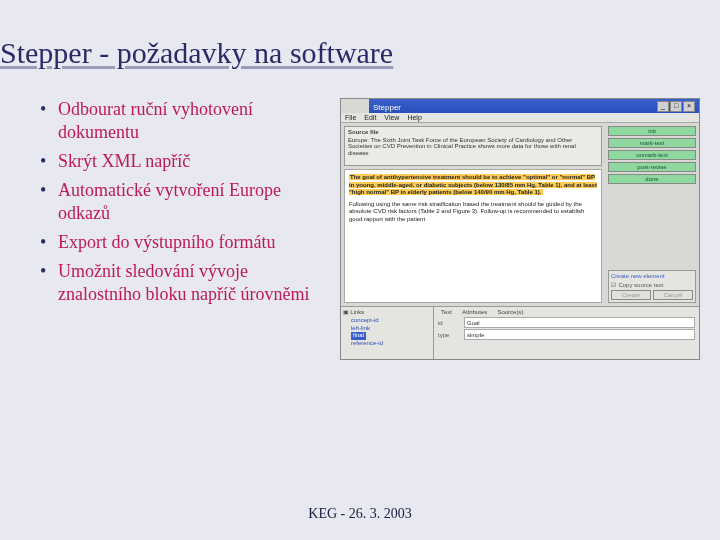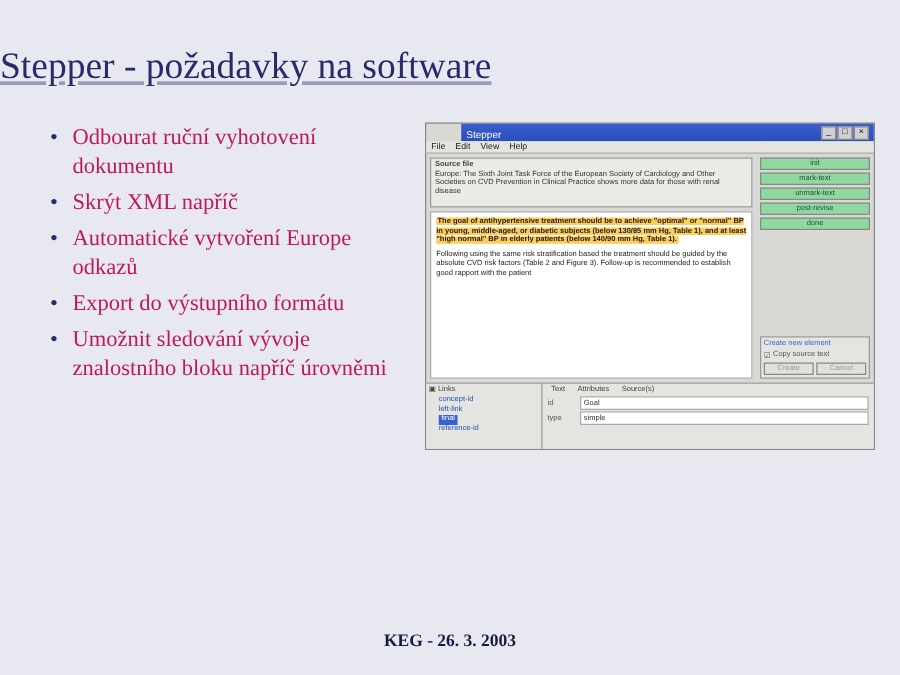--- a/index.html
+++ b/index.html
@@ -49,21 +49,20 @@
     color: #2a2a6a;
   }
   .footer {
     position: absolute;
     bottom: 18px;
     width: 100%;
     text-align: center;
     font-size: 14px;
     color: #1a1a40;
     font-family: Georgia, serif;
-    font-weight: bold;
   }
 
   
   .appshot {
     flex: 1;
     margin-left: 10px;
     border: 1px solid #888;
     background: #d8d8d4;
     font-family: Tahoma, Arial, sans-serif;
     font-size: 7px;

